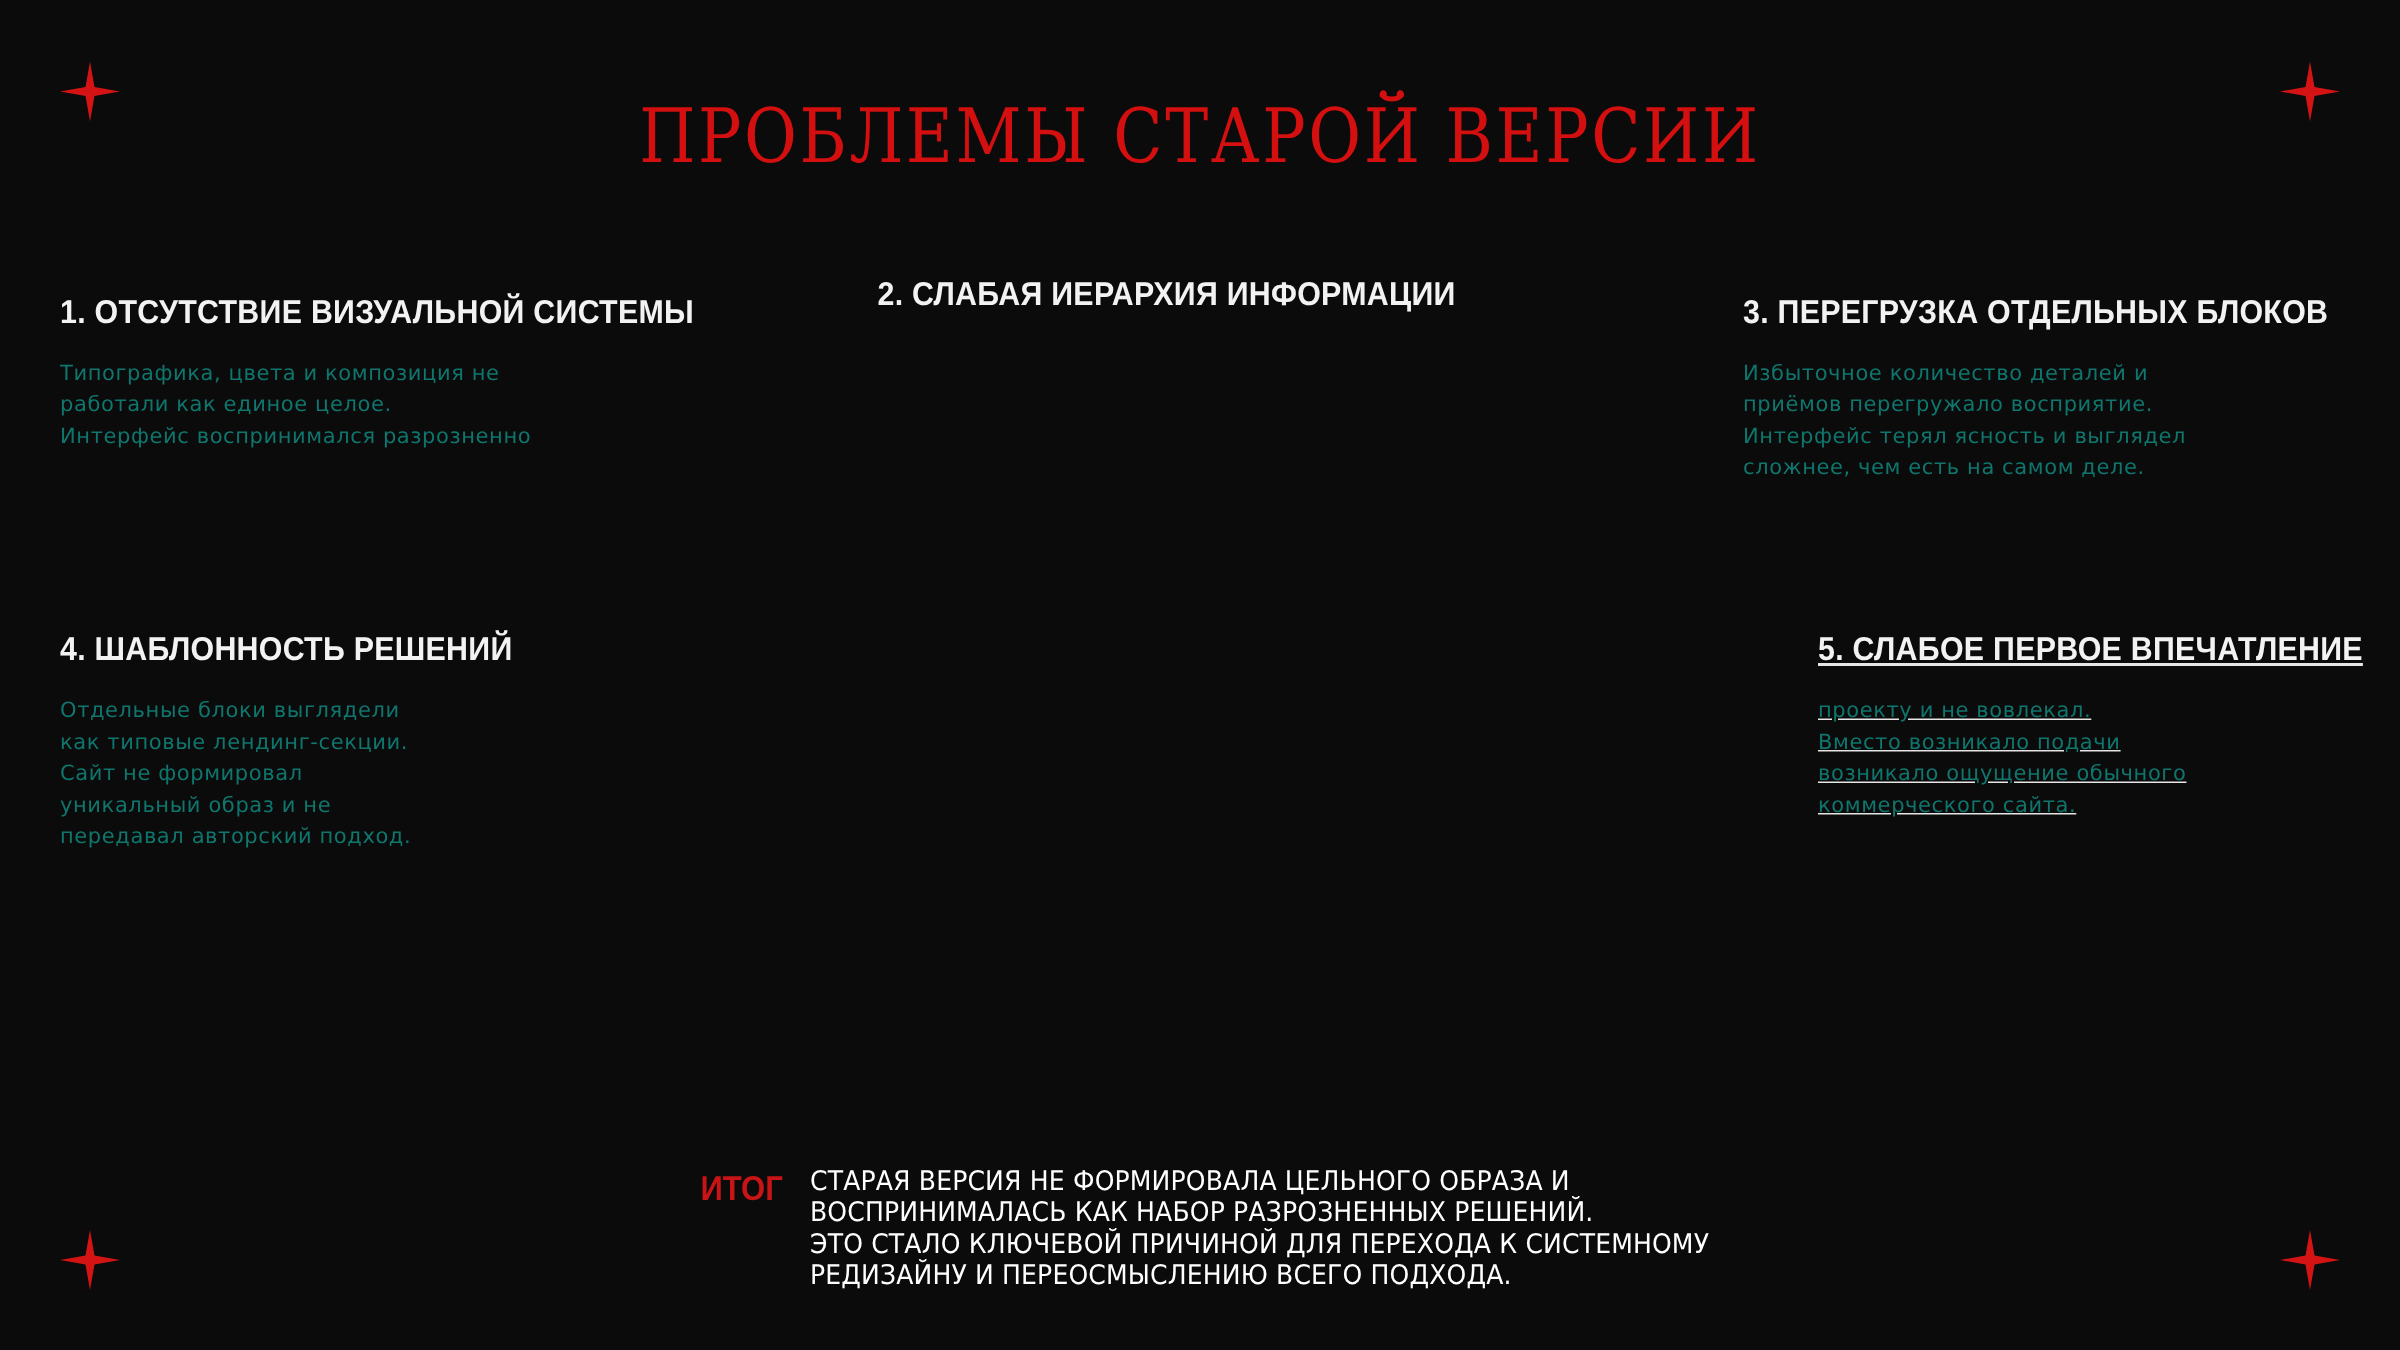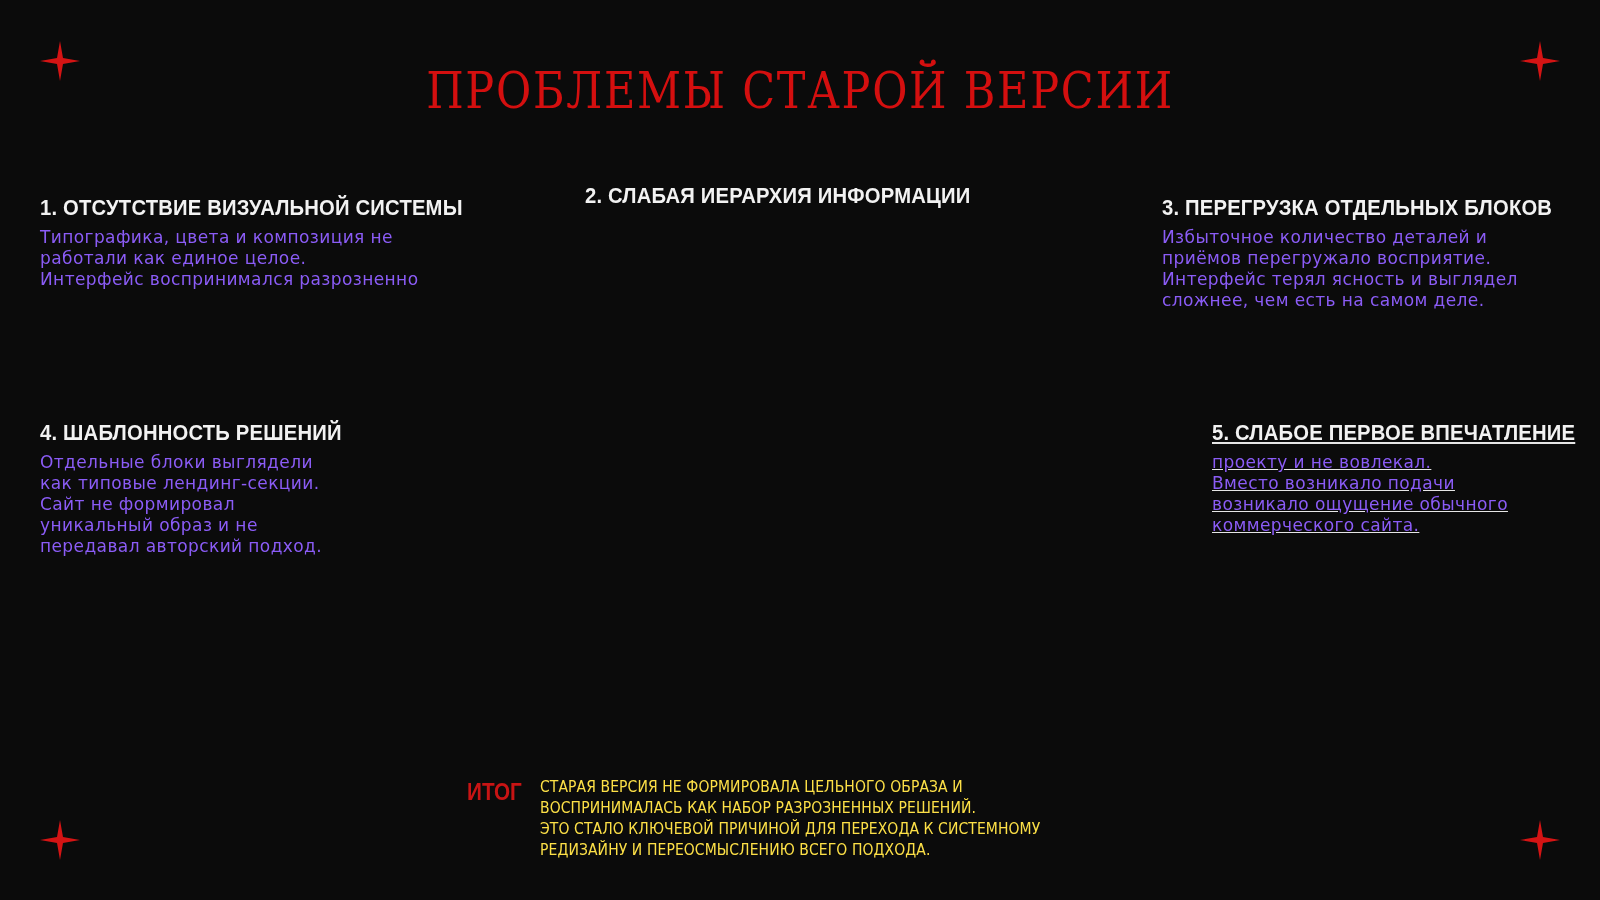--- a/index.html
+++ b/index.html
@@ -24,36 +24,36 @@
     transform-origin:center;
   }
   .block { position:absolute; }
   .block h2 {
     margin:0; font-family:"Liberation Sans", sans-serif;
     font-weight:bold; font-size:22px; color:#f2f2f2;
     letter-spacing:0.2px; white-space:nowrap;
     transform:scaleX(0.92); transform-origin:left center;
   }
   .block .desc {
-    margin-top:6px;
+    margin-top:18px;
     font-family:"DejaVu Sans", sans-serif;
-    font-size:17px; line-height:21px; color:#8b5cf6;
+    font-size:14px; line-height:21px; color:#0f766e;
     letter-spacing:0.4px;
   }
   .desc div { white-space:nowrap; }
   .summary-label {
     position:absolute; left:467px; top:779px;
     font-family:"Liberation Sans", sans-serif;
     font-weight:bold; font-size:23px; color:#c81414;
     transform:scaleX(0.9); transform-origin:left center;
   }
   .summary-text {
     position:absolute; left:540px; top:777px;
     font-family:"DejaVu Sans", sans-serif;
-    font-size:15px; line-height:21px; color:#fde047;
+    font-size:18px; line-height:21px; color:#ffffff;
     letter-spacing:0.1px;
   }
   .summary-text div { white-space:nowrap; transform:scaleX(0.93); transform-origin:left center; }
 </style>
 </head>
 <body>
 
 <div class="star" style="left:40px; top:41px;">
   <svg viewBox="0 0 40 40">
       <path d="M20 0 L23 17 L40 20 L23 23 L20 40 L17 23 L0 20 L17 17 Z" fill="#d41414"></path>

